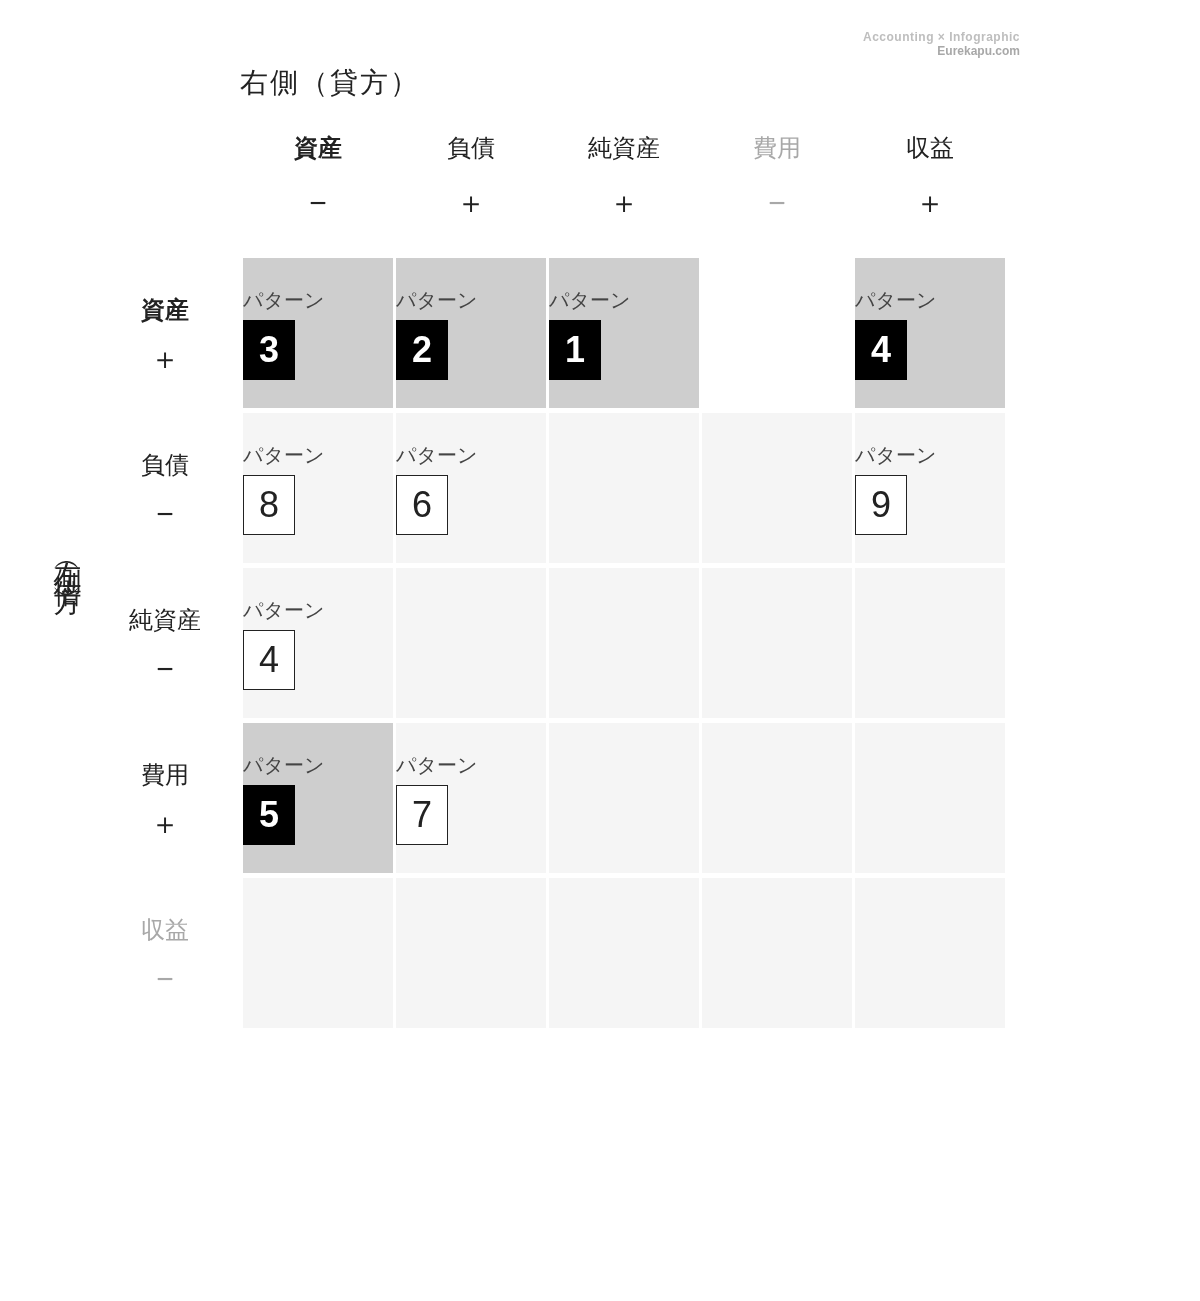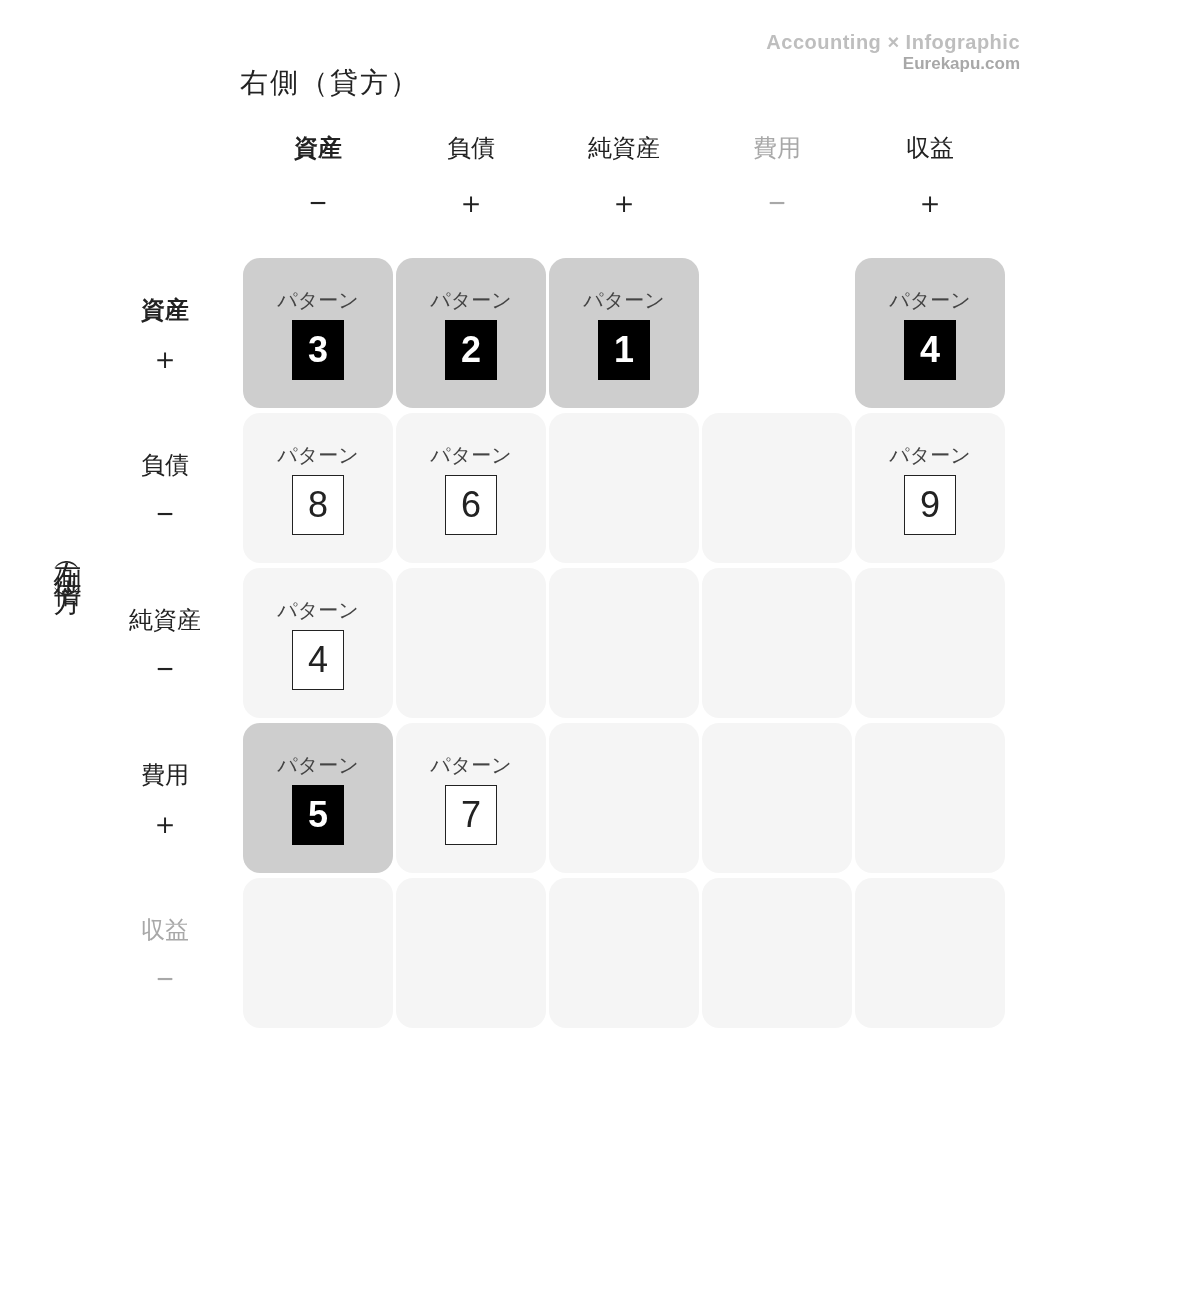--- a/index.html
+++ b/index.html
@@ -12,28 +12,28 @@
     position: relative;
   }
   .attribution {
     position: absolute;
     top: 30px;
     right: 180px;
     text-align: right;
     line-height: 1.2;
   }
   .attribution .line1 {
-    font-size: 20px;
+    font-size: 12px;
     font-weight: 700;
     color: #bebebe;
     letter-spacing: 0.5px;
     margin-left: 32px;
   }
   .attribution .line2 {
-    font-size: 17px;
+    font-size: 12px;
     font-weight: 700;
     color: #a8a8a8;
   }
   .top-title {
     position: absolute;
     top: 64px;
     left: 240px;
     width: 765px;
     font-size: 28px;
     font-weight: 400;
@@ -101,23 +101,22 @@
     top: 258px;
     left: 243px;
   }
   .cell {
     position: absolute;
     width: 150px;
     height: 150px;
     background: #f5f5f5;
     display: flex;
     flex-direction: column;
-    align-items: center;
+    align-items: flex-start;
     justify-content: center;
-    border-radius: 17px;
   }
   .cell.strong { background: #cecece; }
   .cell .pat {
     font-size: 20px;
     color: #444;
     margin-bottom: 6px;
     font-weight: 400;
   }
   .cell .num {
     width: 52px;

